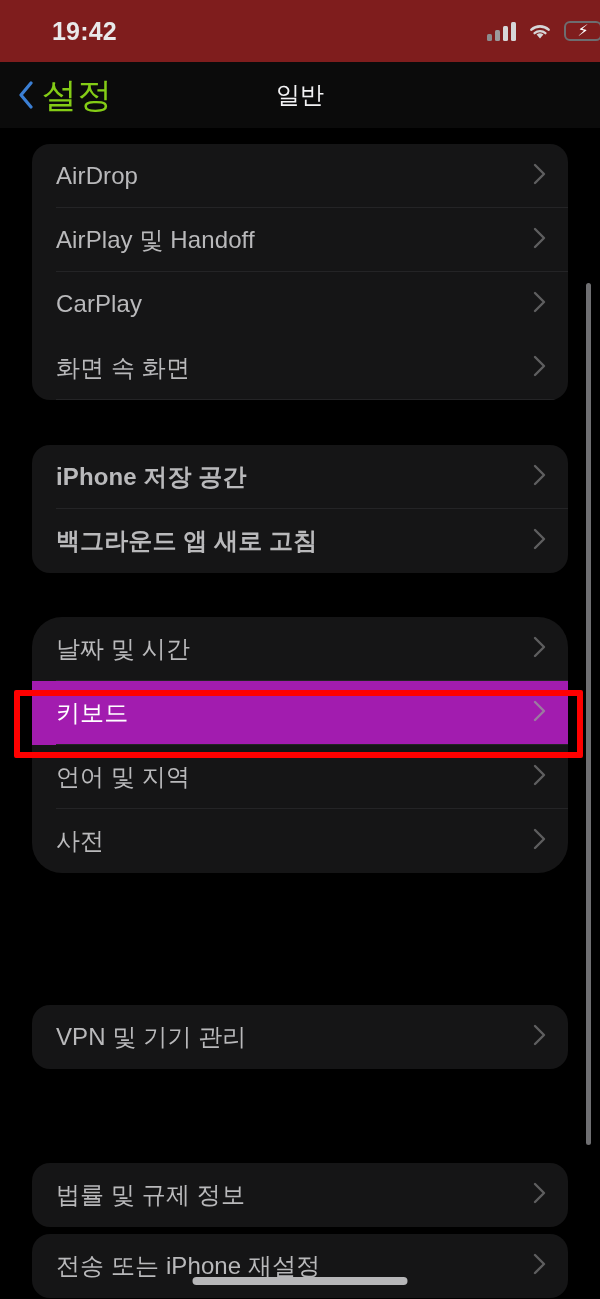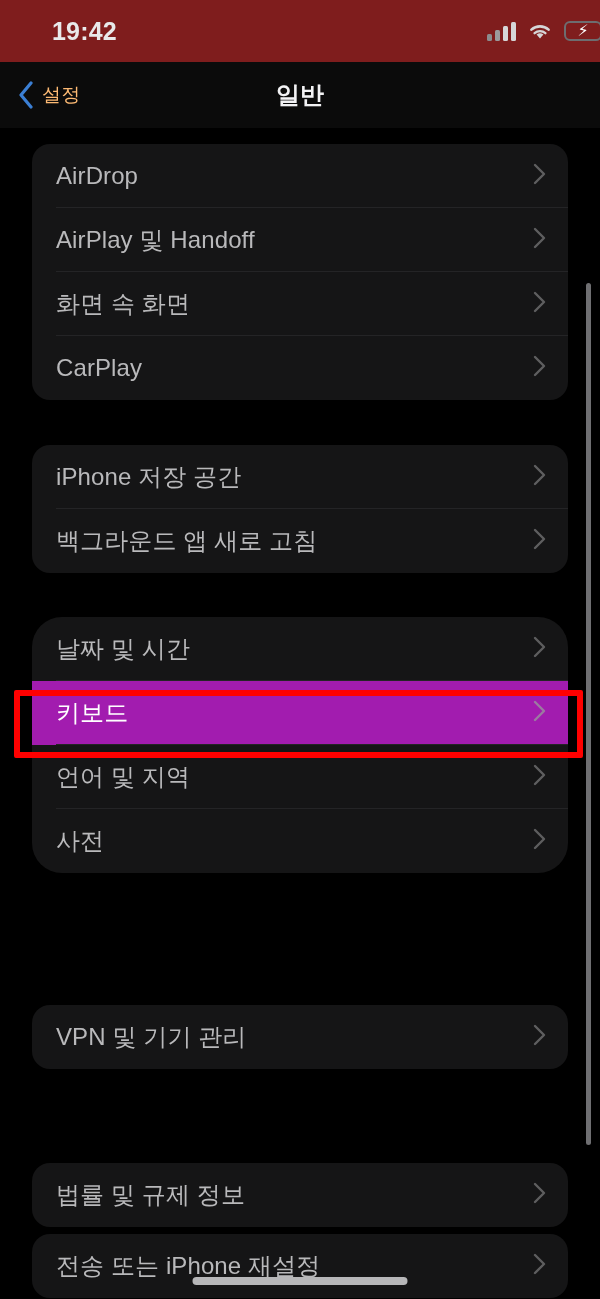--- a/index.html
+++ b/index.html
@@ -113,33 +113,33 @@
     display: flex;
     align-items: center;
     gap: 8px;
     cursor: pointer;
   }
   #back-chevron {
     width: 16px; height: 28px;
     display: block;
   }
   #back-label {
-    font-size: 19px;
-    color: #fdba74;
+    font-size: 35px;
+    color: #84cc16;
     letter-spacing: 0.2px;
   }
   #nav-title {
     position: absolute;
     left: 0; right: 0; top: 0;
     height: 66px;
     display: flex;
     align-items: center;
     justify-content: center;
     font-size: 24px;
-    font-weight: 700;
+    font-weight: 400;
     color: #f2f2f4;
   }
 
   
   #content {
     position: absolute;
     left: 0; top: 128px;
     width: 600px;
     height: 1171px;
     overflow: hidden;
@@ -272,34 +272,34 @@
           <div class="sep"></div>
         </div>
         <div class="row">
           <span class="label">AirPlay 및 Handoff</span>
           <span><svg class="chev" viewBox="0 0 13 22" xmlns="http://www.w3.org/2000/svg">
               <path d="M2 2 L11 11 L2 20" stroke="#9a9a9c" stroke-width="2.4" fill="none" stroke-linecap="round" stroke-linejoin="round"></path>
             </svg></span>
           <div class="sep"></div>
         </div>
         <div class="row">
+          <span class="label">CarPlay</span>
+          <span><svg class="chev" viewBox="0 0 13 22" xmlns="http://www.w3.org/2000/svg">
+              <path d="M2 2 L11 11 L2 20" stroke="#9a9a9c" stroke-width="2.4" fill="none" stroke-linecap="round" stroke-linejoin="round"></path>
+            </svg></span>
+        </div>
+        <div class="row">
           <span class="label">화면 속 화면</span>
           <span><svg class="chev" viewBox="0 0 13 22" xmlns="http://www.w3.org/2000/svg">
               <path d="M2 2 L11 11 L2 20" stroke="#9a9a9c" stroke-width="2.4" fill="none" stroke-linecap="round" stroke-linejoin="round"></path>
             </svg></span>
           <div class="sep"></div>
         </div>
-        <div class="row">
-          <span class="label">CarPlay</span>
-          <span><svg class="chev" viewBox="0 0 13 22" xmlns="http://www.w3.org/2000/svg">
-              <path d="M2 2 L11 11 L2 20" stroke="#9a9a9c" stroke-width="2.4" fill="none" stroke-linecap="round" stroke-linejoin="round"></path>
-            </svg></span>
-        </div>
-      </div>
-      <div class="group" style="top: 317px;">
+      </div>
+      <div class="group" style="top: 317px; font-weight: bold;">
         <div class="row">
           <span class="label">iPhone 저장 공간</span>
           <span><svg class="chev" viewBox="0 0 13 22" xmlns="http://www.w3.org/2000/svg">
               <path d="M2 2 L11 11 L2 20" stroke="#9a9a9c" stroke-width="2.4" fill="none" stroke-linecap="round" stroke-linejoin="round"></path>
             </svg></span>
           <div class="sep"></div>
         </div>
         <div class="row">
           <span class="label">백그라운드 앱 새로 고침</span>
           <span><svg class="chev" viewBox="0 0 13 22" xmlns="http://www.w3.org/2000/svg">

